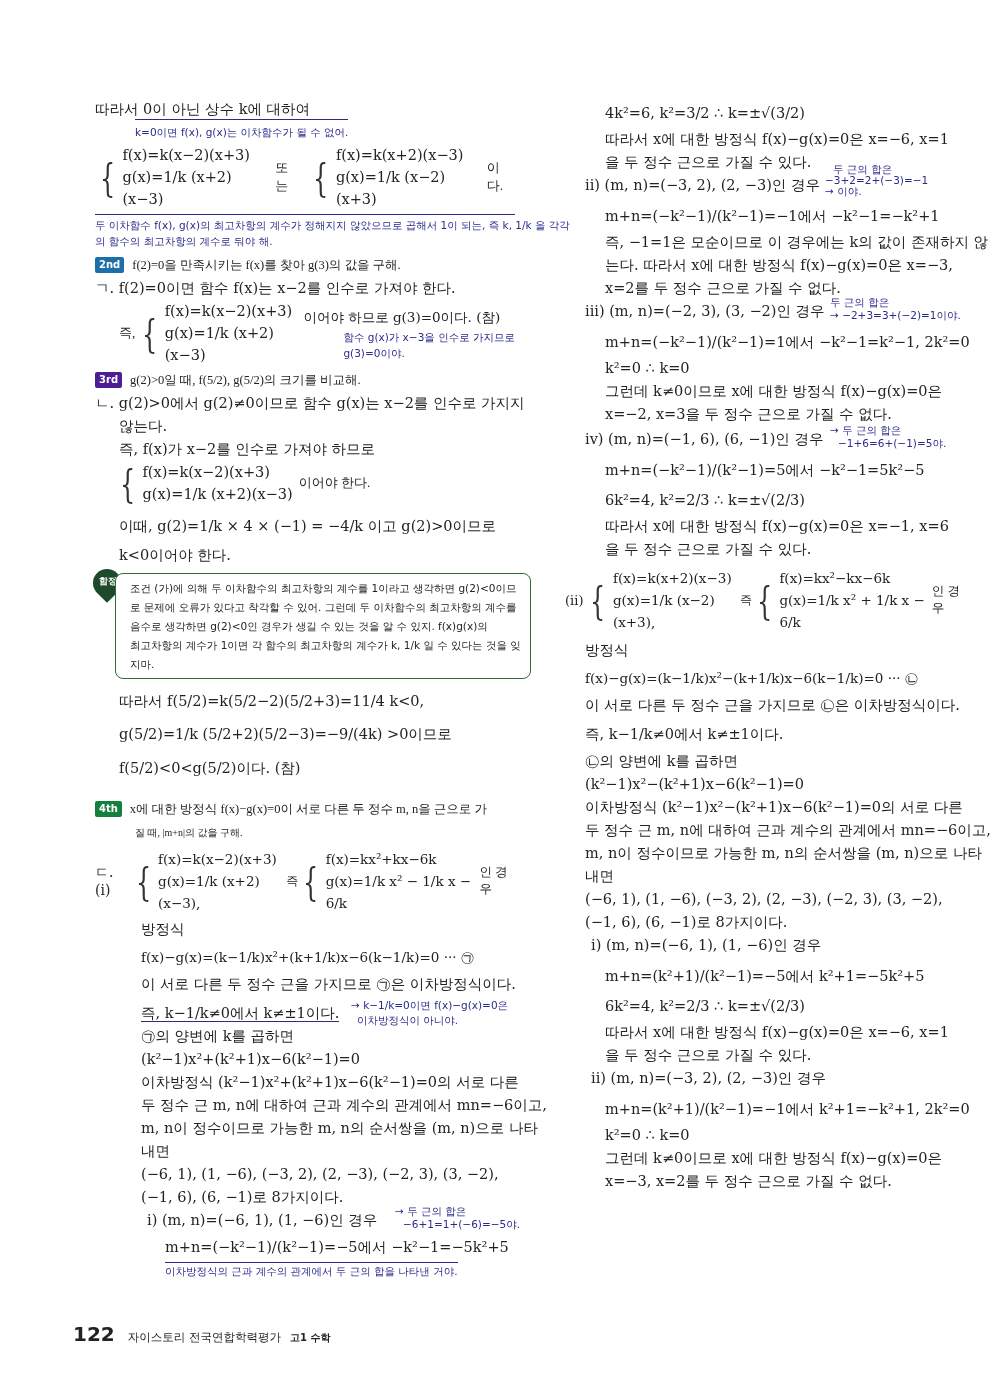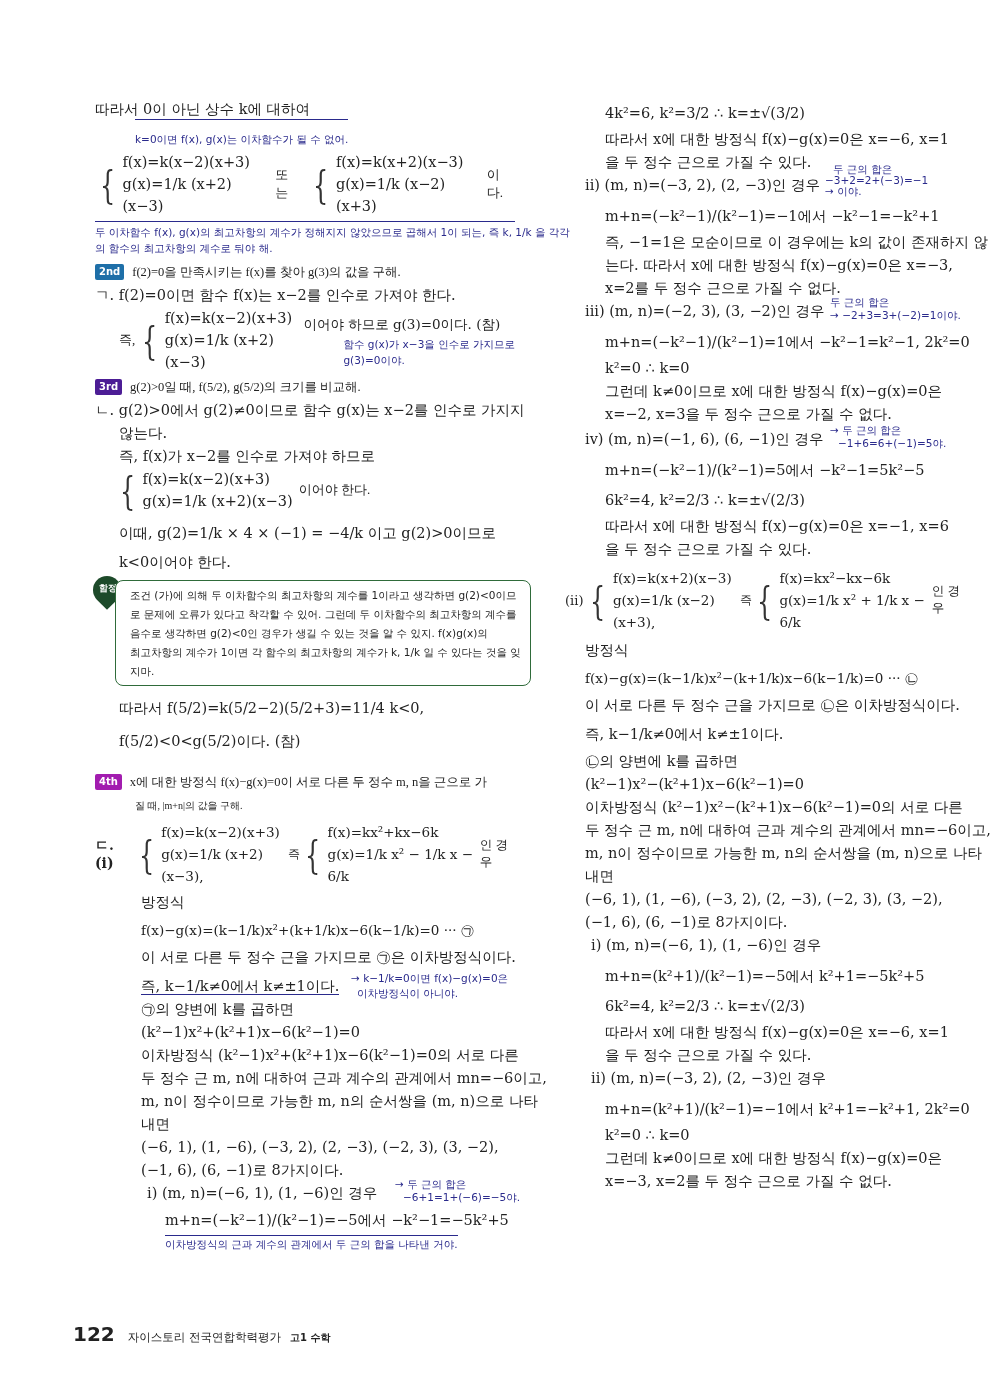--- a/index.html
+++ b/index.html
@@ -15,42 +15,42 @@
   .note-line { border-top: 1.5px solid #2a2a8c; }
   .indent1 { padding-left: 24px; }
   .indent2 { padding-left: 46px; }
   .indent3 { padding-left: 20px; }
   .ul { border-bottom: 1.5px solid #2a2a8c; }
   .badge { display: inline-block; font-family: "DejaVu Sans", sans-serif; font-weight: bold;
            font-size: 10px; color: #fff; padding: 1px 4px; border-radius: 2px; margin-right: 8px;
            line-height: 14px; vertical-align: 1px; }
   .b2 { background: #1e6fa8; }
   .b3 { background: #4c1d95; }
-  .b4 { background: #a21caf; margin-top: 12px; }
+  .b4 { background: #15803d; margin-top: 12px; }
   .brace { font-size: 40px; line-height: 40px; font-weight: 100; margin-right: 2px; transform: scaleX(0.6); display:inline-block; color:#333; }
   .sys-body { display: inline-block; font-size: 14.5px; line-height: 22px; }
   .trap { position: absolute; left: 20px; width: 392px; border: 1.5px solid #2f6b3a; border-radius: 8px;
           padding: 5px 8px 4px 14px; font-family: "DejaVu Sans", sans-serif; font-size: 10.5px; line-height: 19px; color: #222; background:#fff; }
   .trap-pin { position: absolute; left: -2px; top: -4px; width: 28px; height: 28px; border-radius: 50% 50% 50% 0;
               transform: rotate(-45deg); background: #1d4a2a; }
   .trap-label { position: absolute; left: -1px; top: 2px; font-family: "DejaVu Sans", sans-serif; font-size: 9px;
                 font-weight: bold; color: #fff; width: 28px; text-align: center; }
   .footer { position: absolute; left: 66px; top: 1322px; font-family: "DejaVu Sans", sans-serif; white-space: nowrap; }
   .footer-num { font-size: 20px; font-weight: bold; color: #222; margin-right: 8px; }
   .footer-title { font-size: 11.5px; color: #222; }
   .footer-sub { font-size: 10px; font-weight: bold; color: #222; margin-left: 4px; }
 </style>
 </head>
 <body>
 
 <div class="page">
 
   <div class="col col-left">
     <div class="line" style="top:0"><span>따라서 0이 아닌 상수 k에 대하여</span></div>
-    <div class="note" style="padding-left:40px;margin-top:-2px;"><span class="note-line" style="display:inline-block;padding-top:11px;">k=0이면 f(x), g(x)는 이차함수가 될 수 없어.</span></div>
+    <div class="note" style="padding-left:40px;margin-top:-2px;"><span class="note-line" style="display:inline-block;padding-top:4px;">k=0이면 f(x), g(x)는 이차함수가 될 수 없어.</span></div>
 
     <div style="display:flex;align-items:center;margin-top:4px;">
       <span class="brace">{</span>
       <div class="sys-body">
         <div>f(x)=k(x−2)(x+3)</div>
         <div>g(x)=1/k (x+2)(x−3)</div>
       </div>
       <span class="sans" style="font-size:13px;margin:0 8px;">또는</span>
       <span class="brace">{</span>
       <div class="sys-body">
@@ -111,29 +111,30 @@
       <div class="trap" style="top:0;">
         <div>조건 (가)에 의해 두 이차함수의 최고차항의 계수를 1이라고 생각하면 g(2)&lt;0이므</div>
         <div>로 문제에 오류가 있다고 착각할 수 있어. 그런데 두 이차함수의 최고차항의 계수를</div>
         <div>음수로 생각하면 g(2)&lt;0인 경우가 생길 수 있는 것을 알 수 있지. f(x)g(x)의</div>
         <div>최고차항의 계수가 1이면 각 함수의 최고차항의 계수가 k, 1/k 일 수 있다는 것을 잊</div>
         <div>지마.</div>
       </div>
     </div>
 
     <div class="line indent1" style="margin-top:8px;line-height:32px;">따라서 f(5/2)=k(5/2−2)(5/2+3)=11/4 k&lt;0,</div>
+    <div class="line indent1" style="line-height:34px;">g(5/2)=1/k (5/2+2)(5/2−3)=−9/(4k) &gt;0이므로</div>
     <div class="line indent1" style="line-height:34px;">f(5/2)&lt;0&lt;g(5/2)이다. (참)</div>
 
     <div class="line" style="margin-top:4px;">
       <span class="badge b4">4th</span><span class="sans" style="font-size:12.5px;">x에 대한 방정식 f(x)−g(x)=0이 서로 다른 두 정수 m, n을 근으로 가</span>
     </div>
     <div class="line sans" style="padding-left:40px;font-size:10px;">질 때, |m+n|의 값을 구해.</div>
 
     <div style="display:flex;align-items:center;margin-top:4px;">
-      <span style="font-size:14px;margin-right:2px;font-weight:bold;">ㄷ. (i)</span>
+      <span style="font-size:14px;margin-right:2px;">ㄷ. (i)</span>
       <span class="brace">{</span>
       <div class="sys-body" style="font-size:13.5px;">
         <div>f(x)=k(x−2)(x+3)</div>
         <div>g(x)=1/k (x+2)(x−3),</div>
       </div>
       <span class="sans" style="font-size:12px;margin-left:2px;">즉</span>
       <span class="brace">{</span>
       <div class="sys-body" style="font-size:13.5px;">
         <div>f(x)=kx²+kx−6k</div>
         <div>g(x)=1/k x² − 1/k x − 6/k</div>

